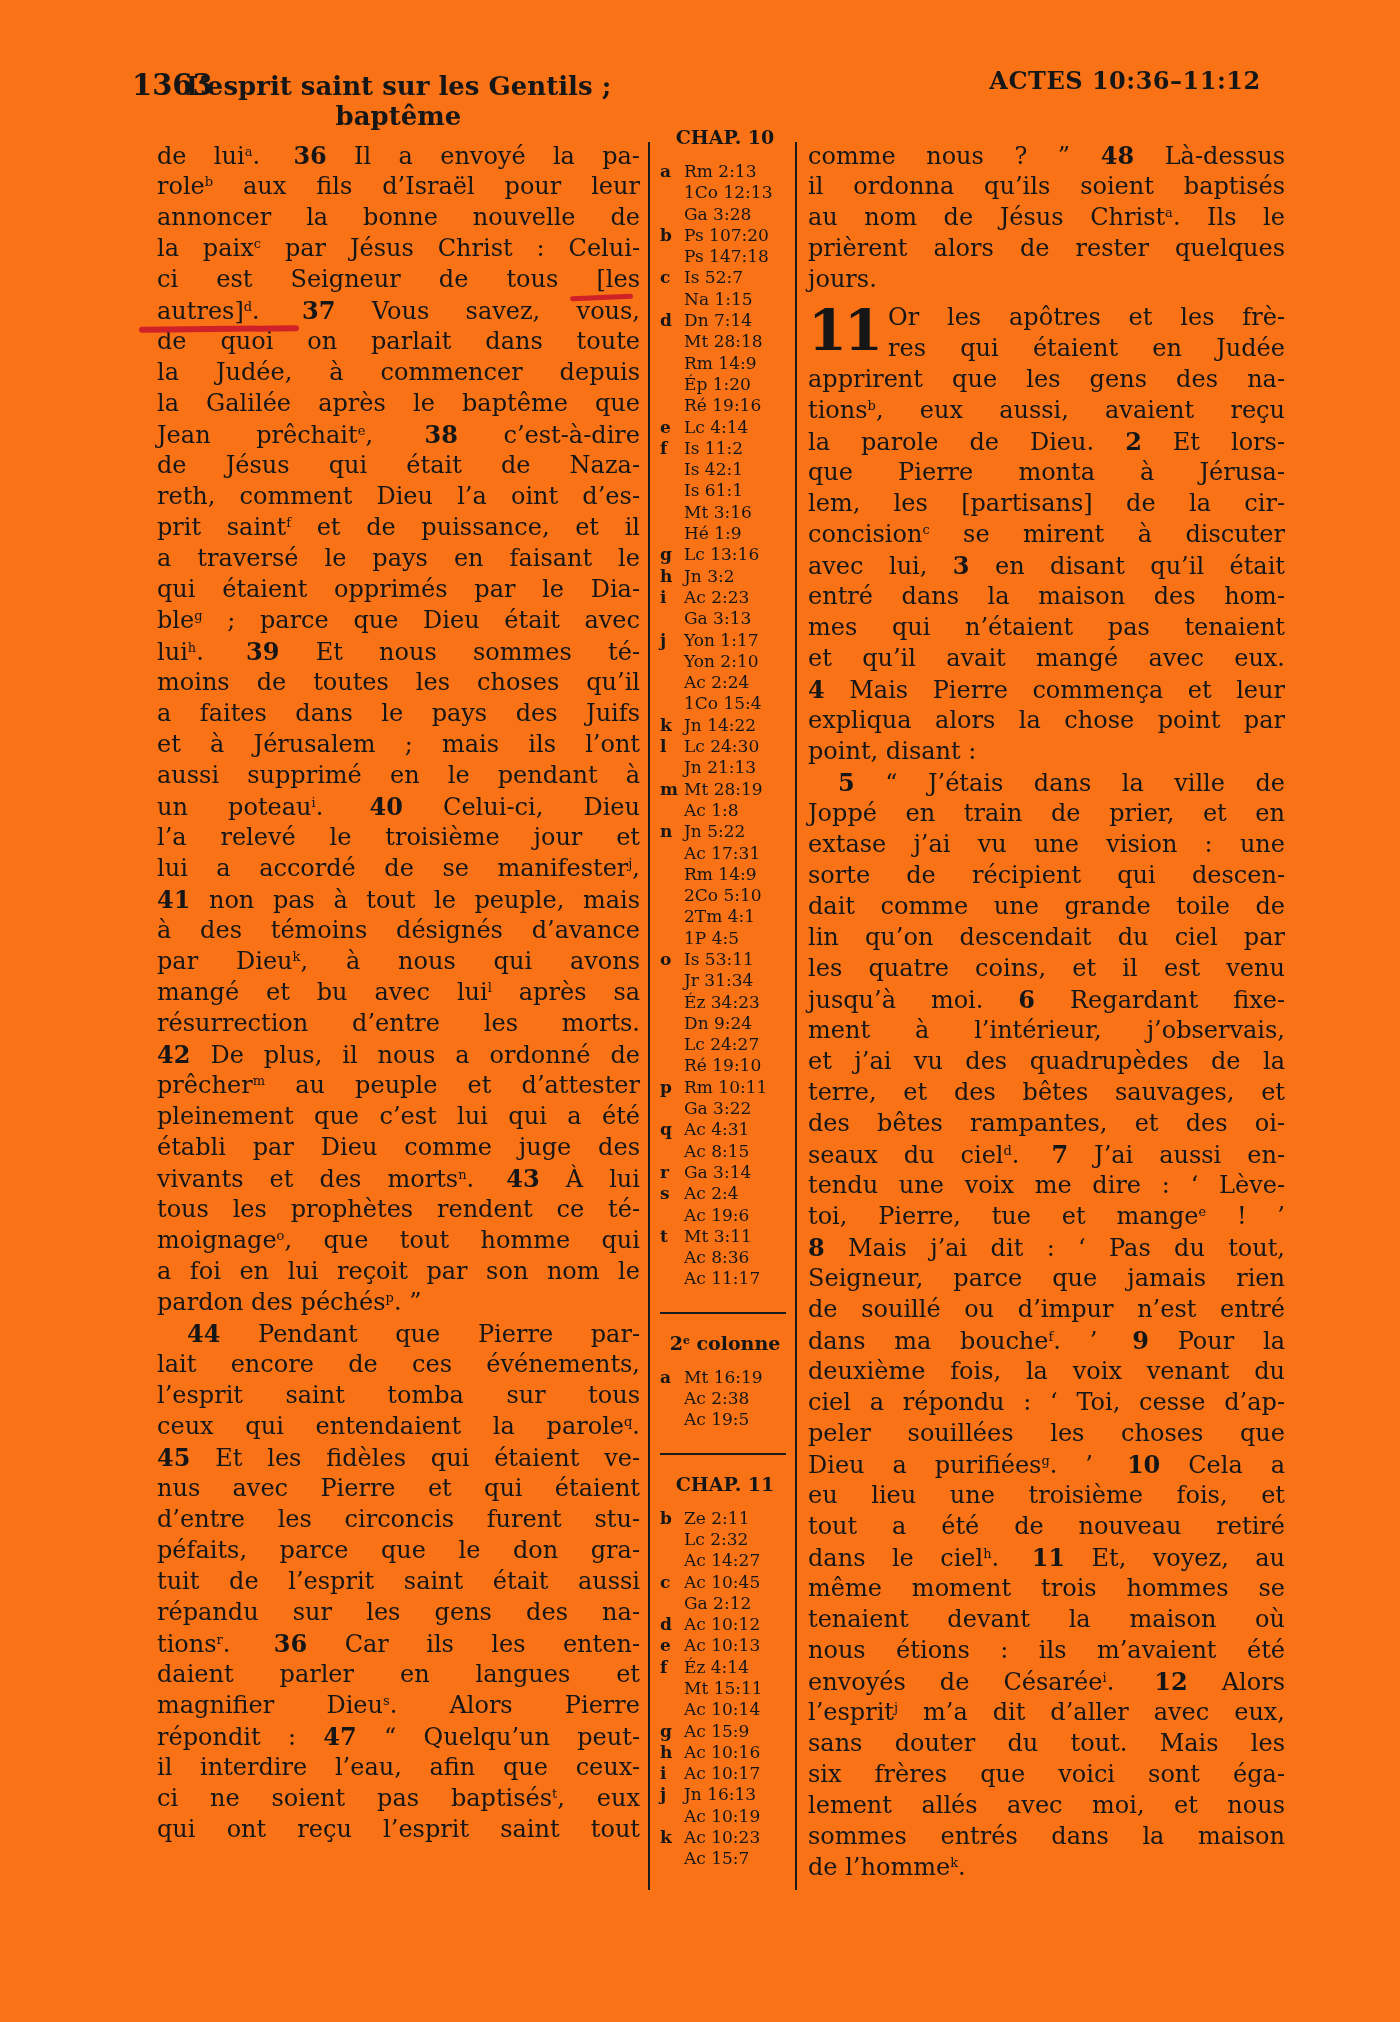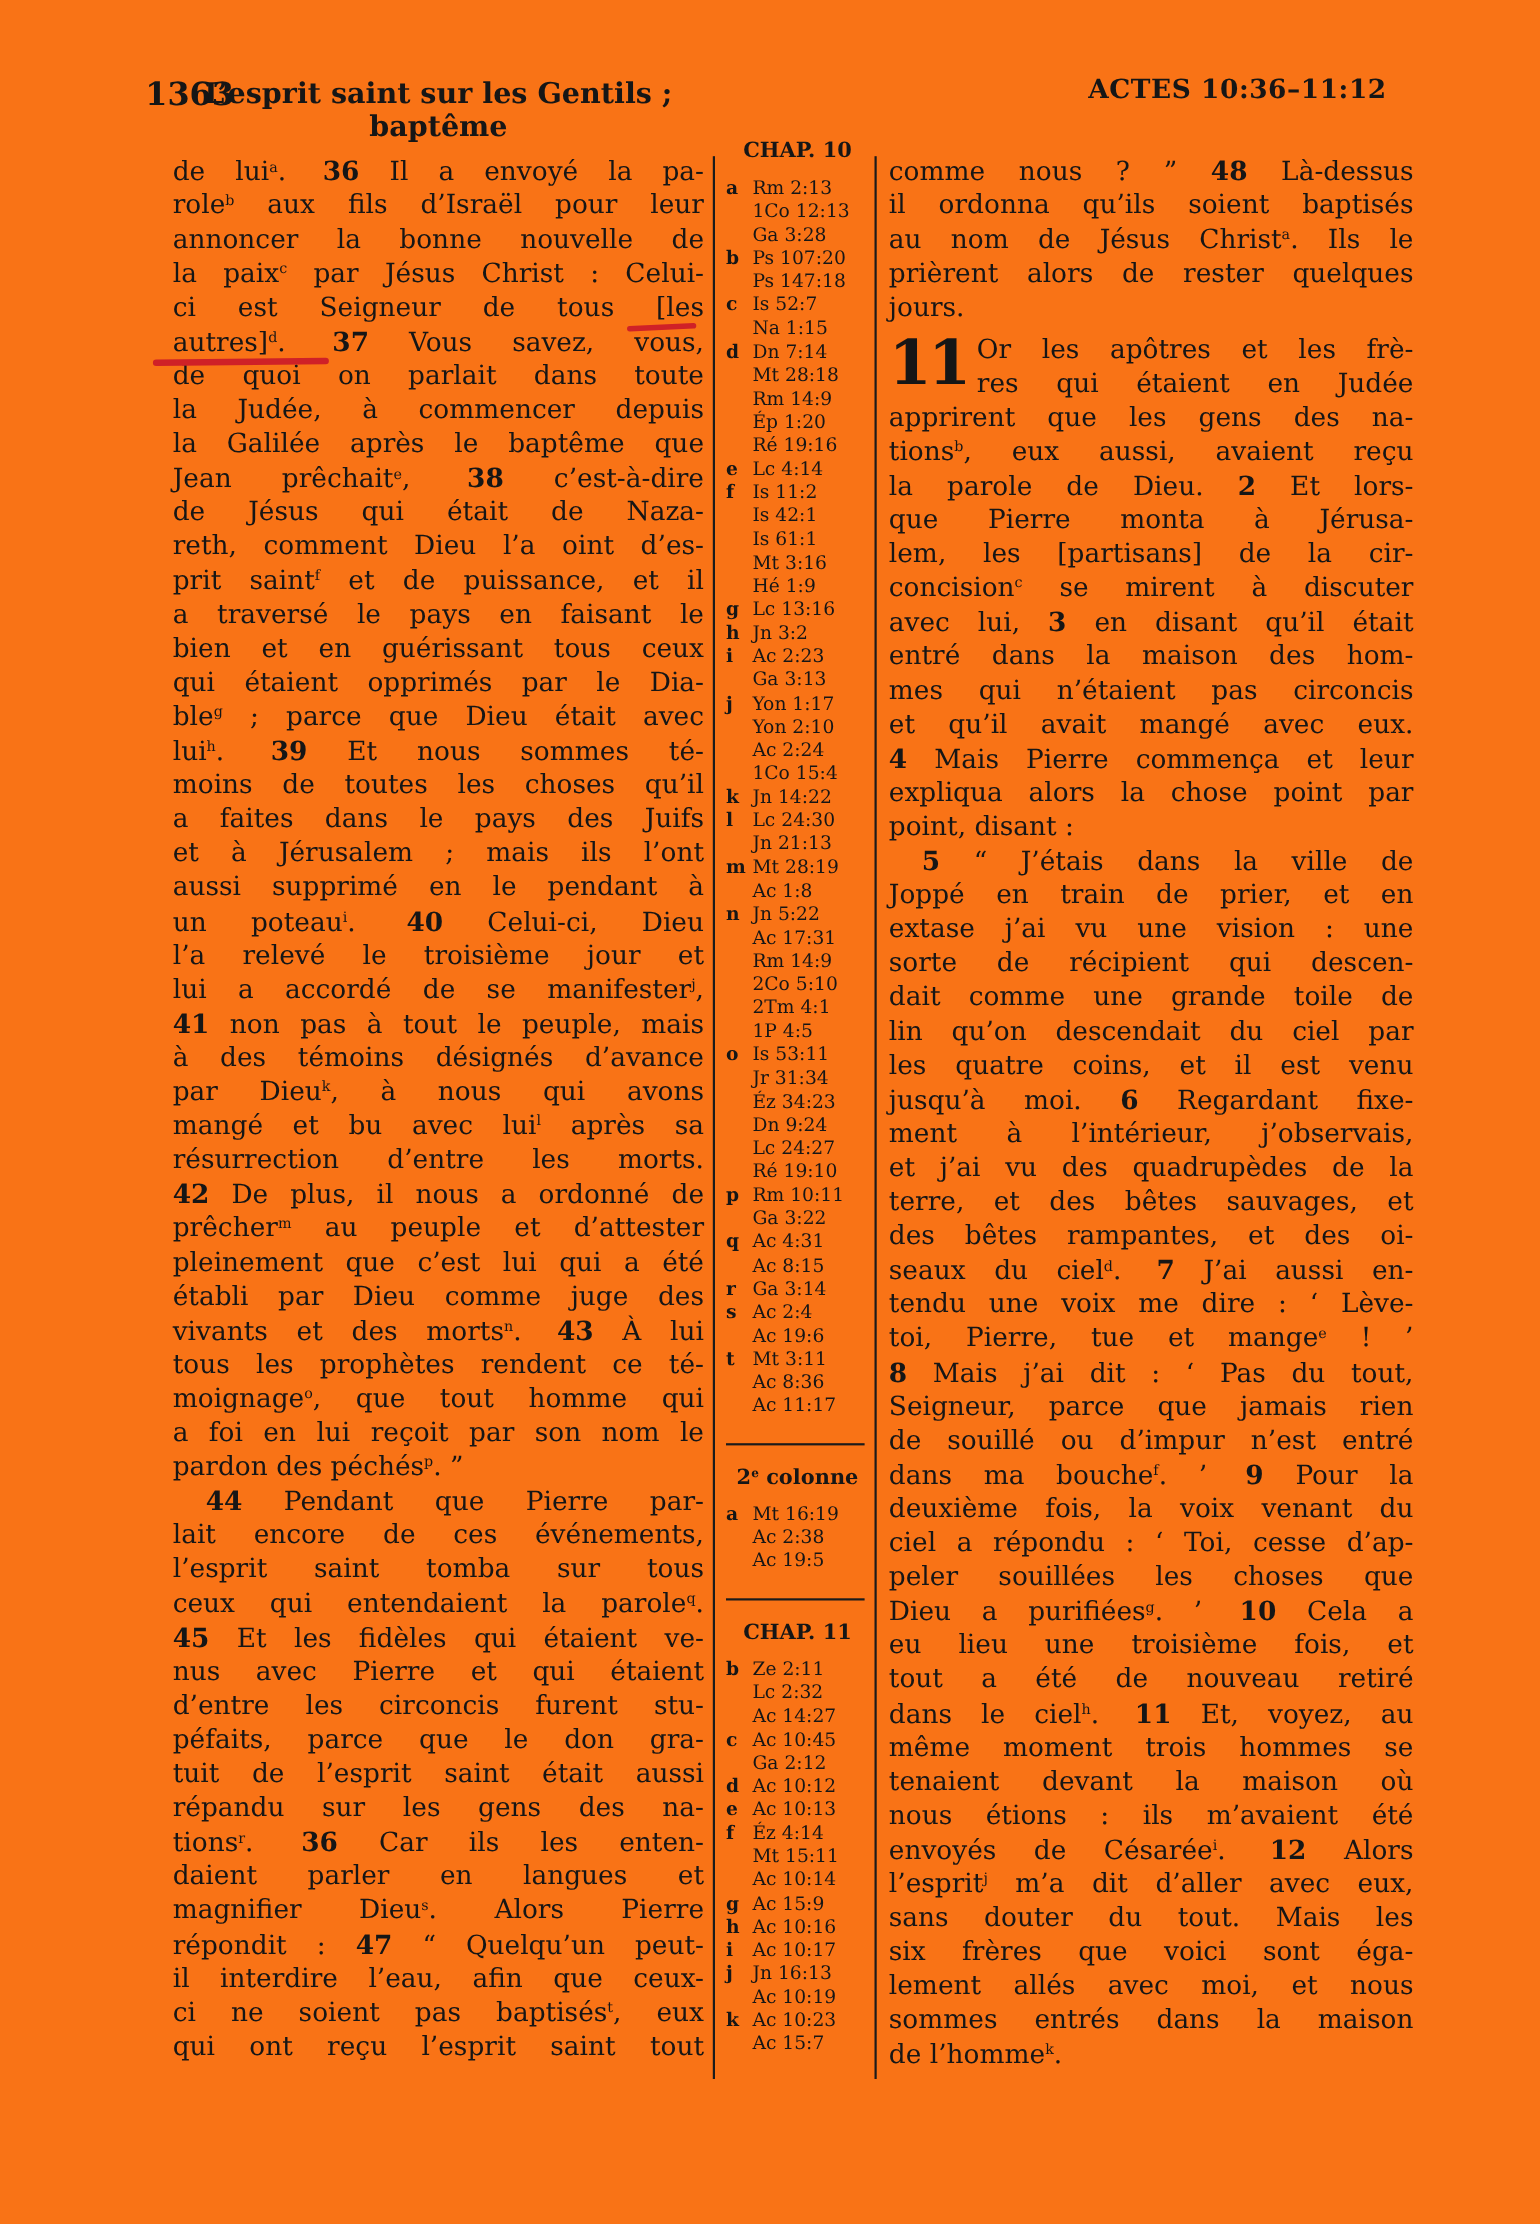--- a/index.html
+++ b/index.html
@@ -63,21 +63,20 @@
         <div class="jline">ci est Seigneur de tous [les</div>
         <div class="jline">autres]<sup>d</sup>.  <b>37</b> Vous savez, vous,</div>
         <div class="jline">de quoi on parlait dans toute</div>
         <div class="jline">la Judée, à commencer depuis</div>
         <div class="jline">la Galilée après le baptême que</div>
         <div class="jline">Jean prêchait<sup>e</sup>,  <b>38</b> c’est-à-dire</div>
         <div class="jline">de Jésus qui était de Naza-</div>
         <div class="jline">reth, comment Dieu l’a oint d’es-</div>
         <div class="jline">prit saint<sup>f</sup> et de puissance, et il</div>
         <div class="jline">a traversé le pays en faisant le</div>
-        <div class="jline">bien et en guérissant tous ceux</div>
         <div class="jline">qui étaient opprimés par le Dia-</div>
         <div class="jline">ble<sup>g</sup> ; parce que Dieu était avec</div>
         <div class="jline">lui<sup>h</sup>.  <b>39</b> Et nous sommes té-</div>
         <div class="jline">moins de toutes les choses qu’il</div>
         <div class="jline">a faites dans le pays des Juifs</div>
         <div class="jline">et à Jérusalem ; mais ils l’ont</div>
         <div class="jline">aussi supprimé en le pendant à</div>
         <div class="jline">un poteau<sup>i</sup>.  <b>40</b> Celui-ci, Dieu</div>
         <div class="jline">l’a relevé le troisième jour et</div>
         <div class="jline">lui a accordé de se manifester<sup>j</sup>,</div>
@@ -209,21 +208,21 @@
         <div class="jline chap-ind">Or les apôtres et les frè-</div>
         <div class="jline chap-ind">res qui étaient en Judée</div>
         <div class="jline">apprirent que les gens des na-</div>
         <div class="jline">tions<sup>b</sup>, eux aussi, avaient reçu</div>
         <div class="jline">la parole de Dieu.  <b>2</b> Et lors-</div>
         <div class="jline">que Pierre monta à Jérusa-</div>
         <div class="jline">lem, les [partisans] de la cir-</div>
         <div class="jline">concision<sup>c</sup> se mirent à discuter</div>
         <div class="jline">avec lui,  <b>3</b> en disant qu’il était</div>
         <div class="jline">entré dans la maison des hom-</div>
-        <div class="jline">mes qui n’étaient pas circoncis</div>
+        <div class="jline">mes qui n’étaient pas tenaient</div>
         <div class="jline">et qu’il avait mangé avec eux.</div>
         <div class="jline"><b>4</b> Mais Pierre commença et leur</div>
         <div class="jline">expliqua alors la chose point par</div>
         <div class="jline jlast">point, disant :</div>
       </div>
       <div class="para">
         <div class="jline ind"><b>5</b> “ J’étais dans la ville de</div>
         <div class="jline">Joppé en train de prier, et en</div>
         <div class="jline">extase j’ai vu une vision : une</div>
         <div class="jline">sorte de récipient qui descen-</div>

